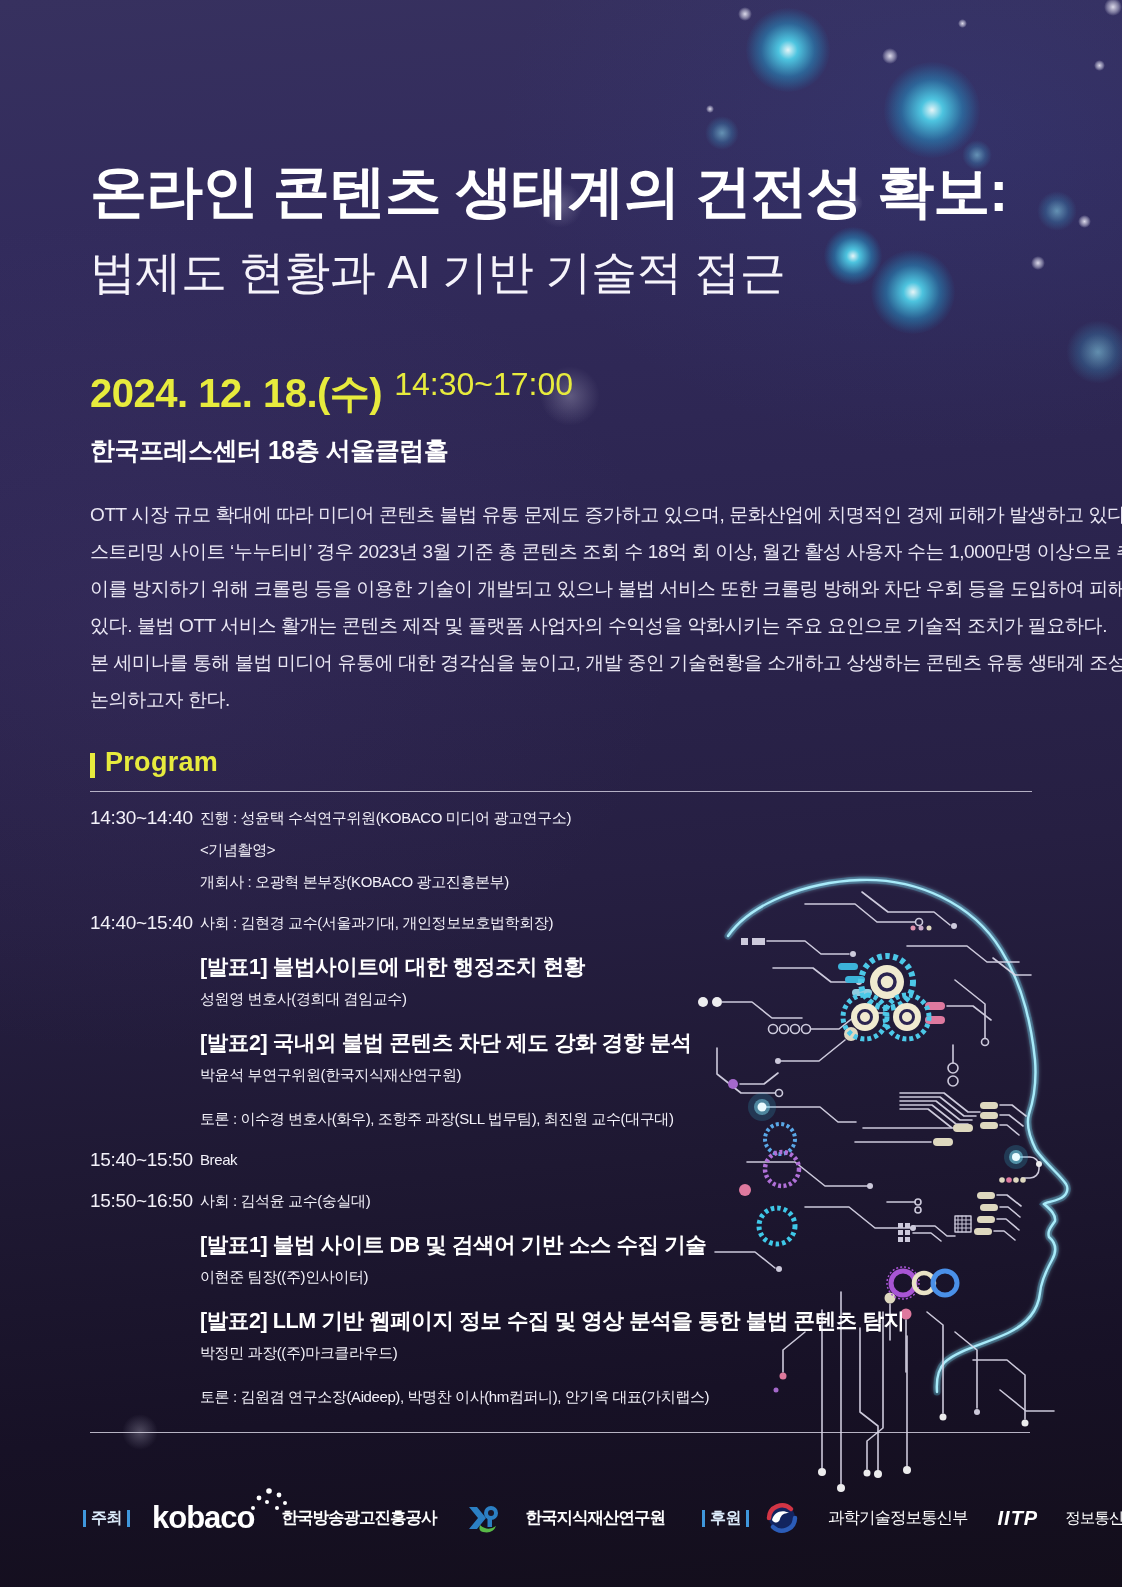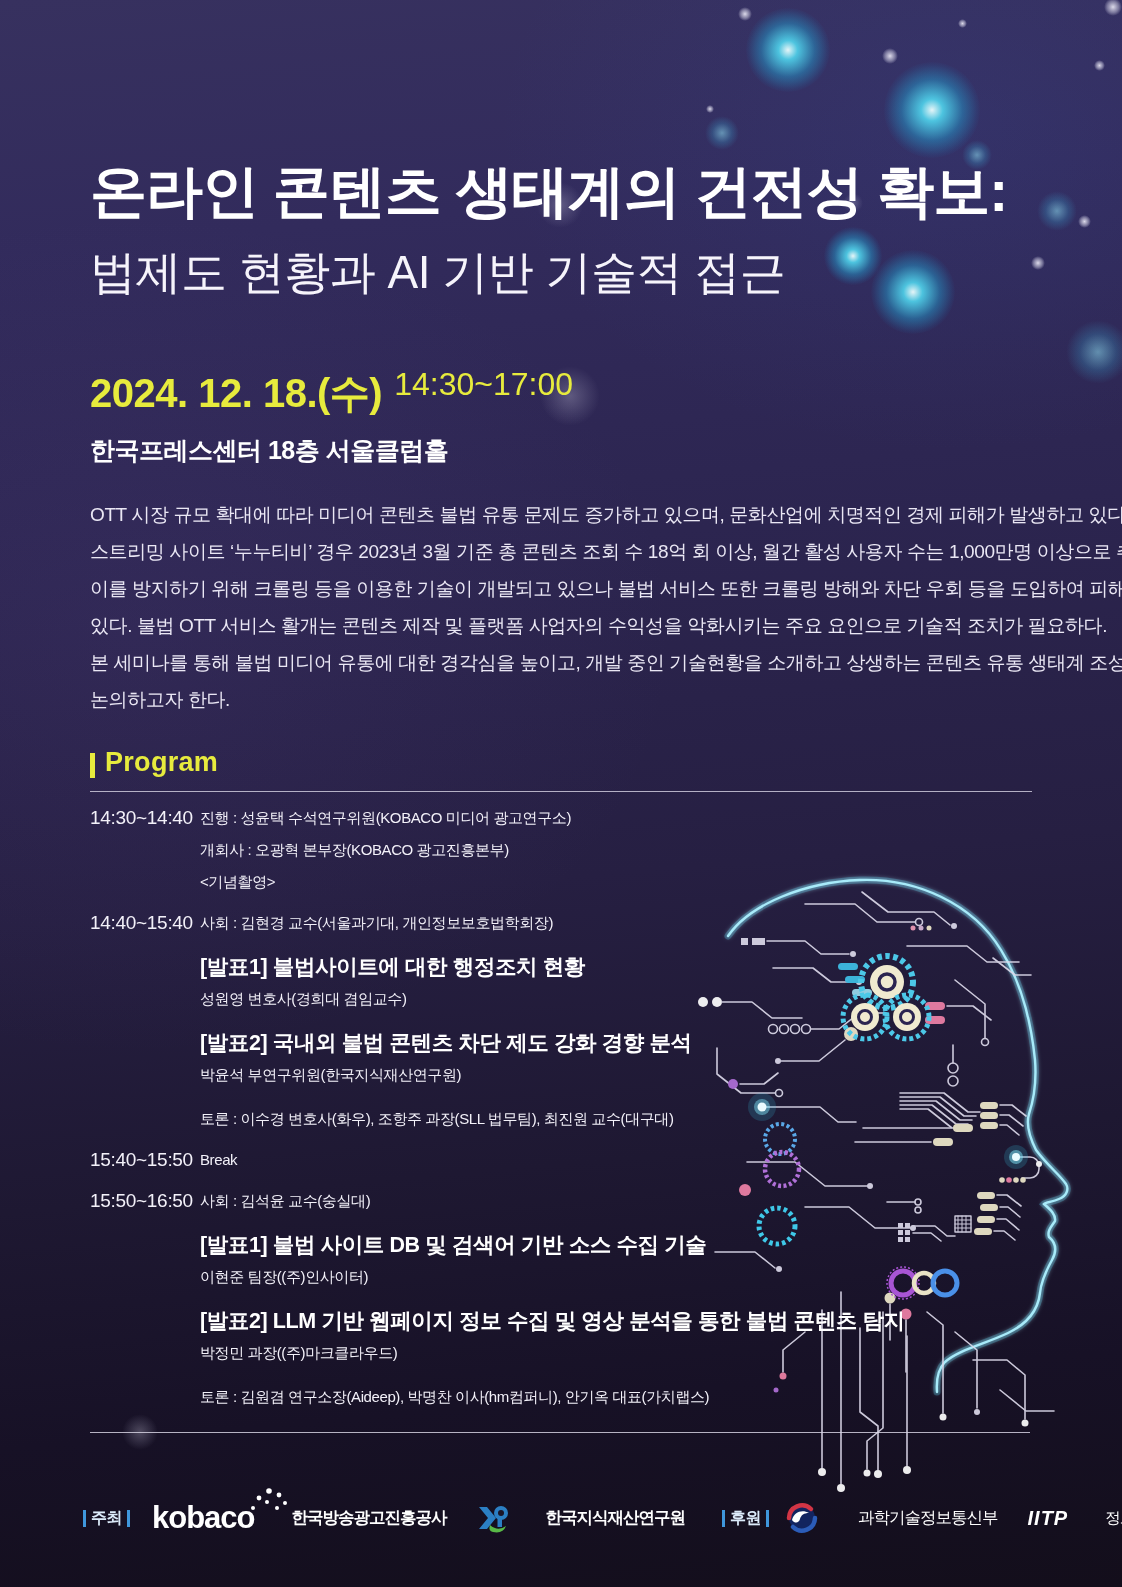--- a/index.html
+++ b/index.html
@@ -40,21 +40,21 @@
   .p-line{font-size:15px;line-height:32px;color:#f3f1f9;letter-spacing:-0.4px;white-space:nowrap;}
   .p-title{font-size:21.5px;font-weight:800;margin-top:12px;color:#ffffff;}
   .p-disc{margin-top:12px;}
   
   .footer-divider{position:absolute;left:90px;top:1432px;width:940px;height:0;border-top:1.5px solid rgba(212,208,223,0.85);z-index:2;}
   .footer{position:absolute;left:83px;top:1488px;width:990px;height:60px;display:flex;align-items:center;z-index:4;}
   .f-label{display:flex;align-items:center;flex:none;}
   .f-bar{display:inline-block;width:3px;height:17px;background:#3f97dc;}
   .f-label span.txt{font-size:16px;font-weight:700;color:#dcebfa;margin:0 5px;letter-spacing:-0.5px;}
   .f-logo{display:flex;align-items:center;flex:none;gap:27px;}
-  .f-name{font-size:16.5px;font-weight:700;color:#ffffff;margin-left:10px;letter-spacing:-1px;white-space:nowrap;}
+  .f-name{font-size:16.5px;font-weight:700;color:#ffffff;letter-spacing:-1px;white-space:nowrap;}
   .kobaco{margin-left:22px;position:relative;}
   .kobaco-word{font-size:31px;font-weight:800;color:#ffffff;letter-spacing:-1px;position:relative;}
   .kobaco-dots{position:absolute;left:96px;top:-15px;}
   .kiip{margin-left:28px;}
   .sponsor{margin-left:37px;}
   .msit{margin-left:14px;}
   .msit .f-name{font-weight:400;}
   .iitp{margin-left:30px;}
   .iitp-word{font-size:20px;font-weight:700;font-style:italic;color:#ffffff;letter-spacing:1px;text-align:center;}
   .iitp .f-name{font-size:15.5px;font-weight:500;}
@@ -278,22 +278,22 @@
     <div class="ph">
       <span class="ph-bar"></span>
       <span class="ph-text">Program</span>
     </div>
     <div class="p-underline"></div>
 
     <div class="p-row">
       <div class="p-time">14:30~14:40</div>
       <div class="p-content">
         <div class="p-line">진행 : 성윤택 수석연구위원(KOBACO 미디어 광고연구소)</div>
+        <div class="p-line">&lt;기념촬영&gt;</div>
         <div class="p-line">개회사 : 오광혁 본부장(KOBACO 광고진흥본부)</div>
-        <div class="p-line">&lt;기념촬영&gt;</div>
       </div>
     </div>
 
     <div class="p-row">
       <div class="p-time">14:40~15:40</div>
       <div class="p-content">
         <div class="p-line">사회 : 김현경 교수(서울과기대, 개인정보보호법학회장)</div>
         <div class="p-line p-title">[발표1]  불법사이트에 대한 행정조치 현황</div>
         <div class="p-line">성원영 변호사(경희대 겸임교수)</div>
         <div class="p-line p-title">[발표2]  국내외 불법 콘텐츠 차단 제도 강화 경향 분석</div>

